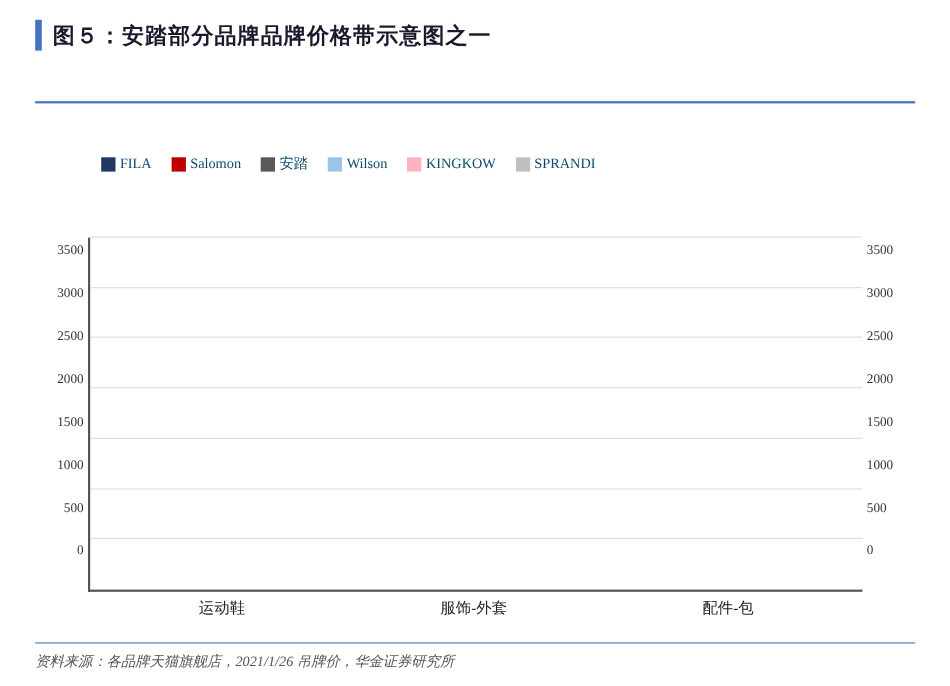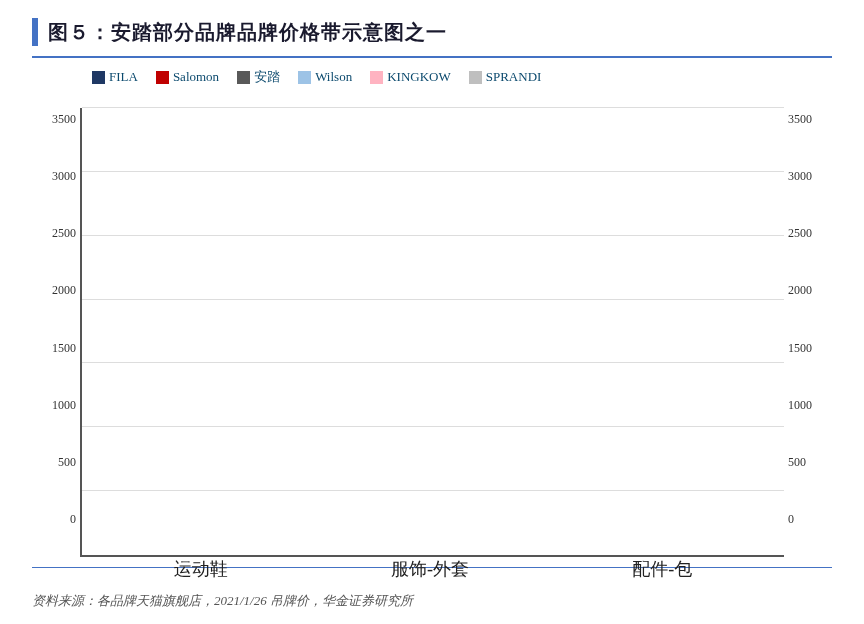--- a/index.html
+++ b/index.html
@@ -10,20 +10,21 @@
       font-family: 'SimSun', 'STSong', serif;
       overflow: hidden;
     }
     .page {
       width: 864px;
       height: 624px;
       background: #fff;
       padding: 18px 32px 14px 32px;
       display: flex;
       flex-direction: column;
+      gap: 36px;
     }
     .title-row {
       display: flex;
       align-items: center;
       margin-bottom: 10px;
     }
     .title-bar {
       width: 6px;
       height: 28px;
       background: #4472C4;
@@ -142,28 +143,28 @@
       position: absolute;
       bottom: -26px;
       left: 0;
       right: 0;
       display: flex;
       flex-direction: row;
       justify-content: space-around;
       padding: 0 10px;
     }
     .x-label {
-      font-size: 18px;
+      font-size: 14px;
       color: #222;
       text-align: center;
       width: auto;
     }
     .footer {
       margin-top: 10px;
-      padding-top: 24px;
+      padding-top: 7px;
       border-top: 1px solid #4472C4;
       font-size: 13px;
       color: #555;
       font-style: italic;
     }
   </style>
 </head>
 <body>
 
 <div class="page">

